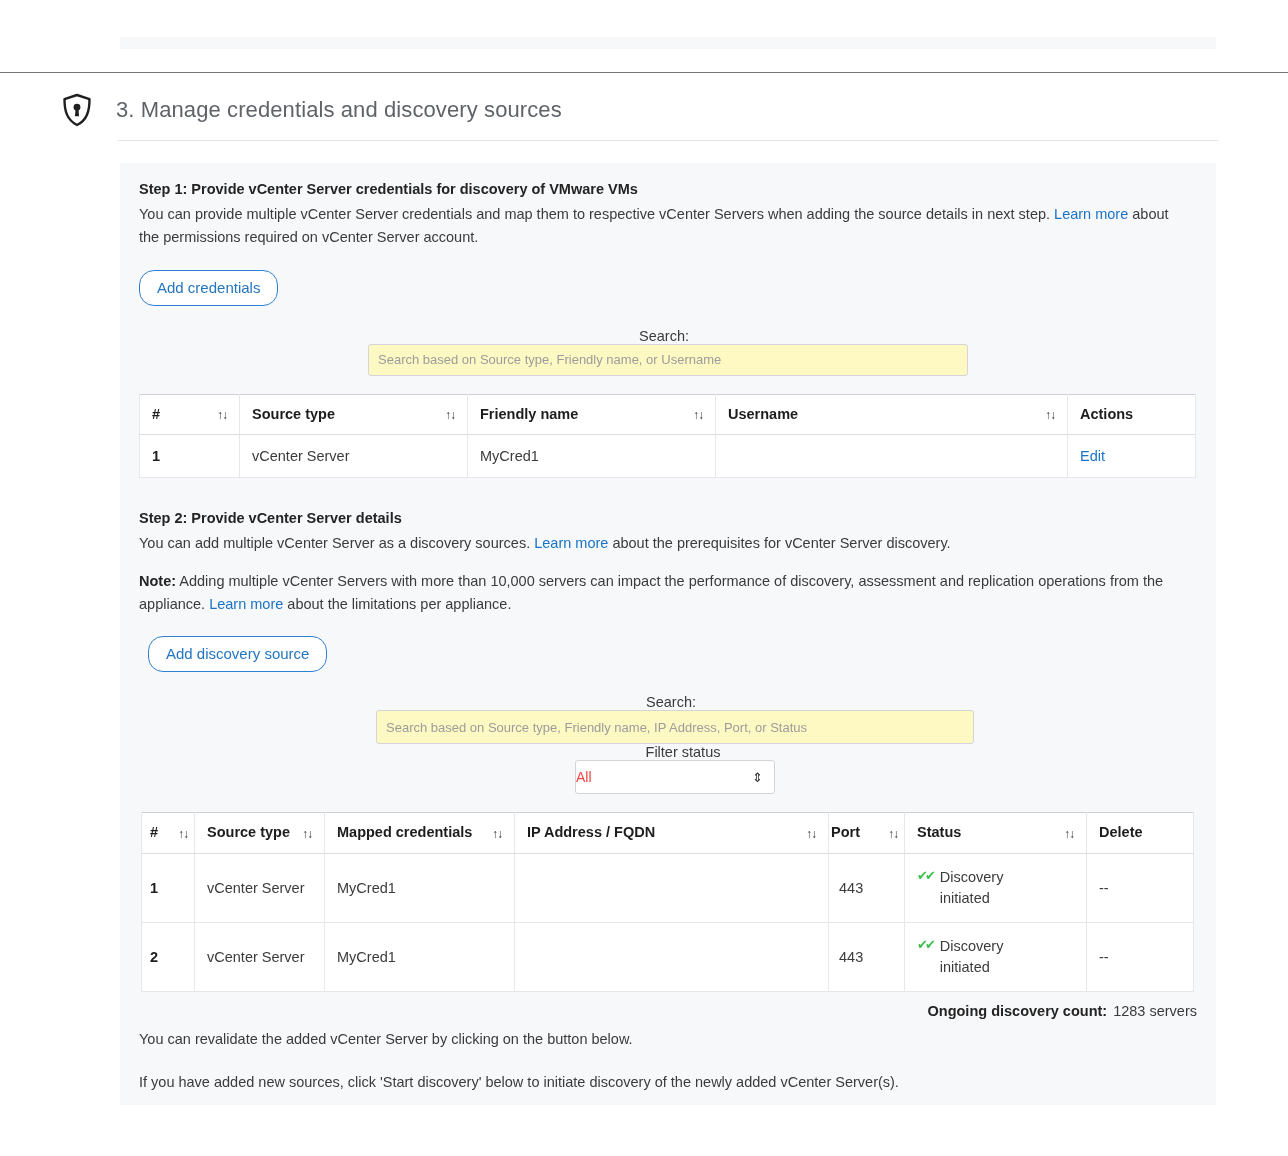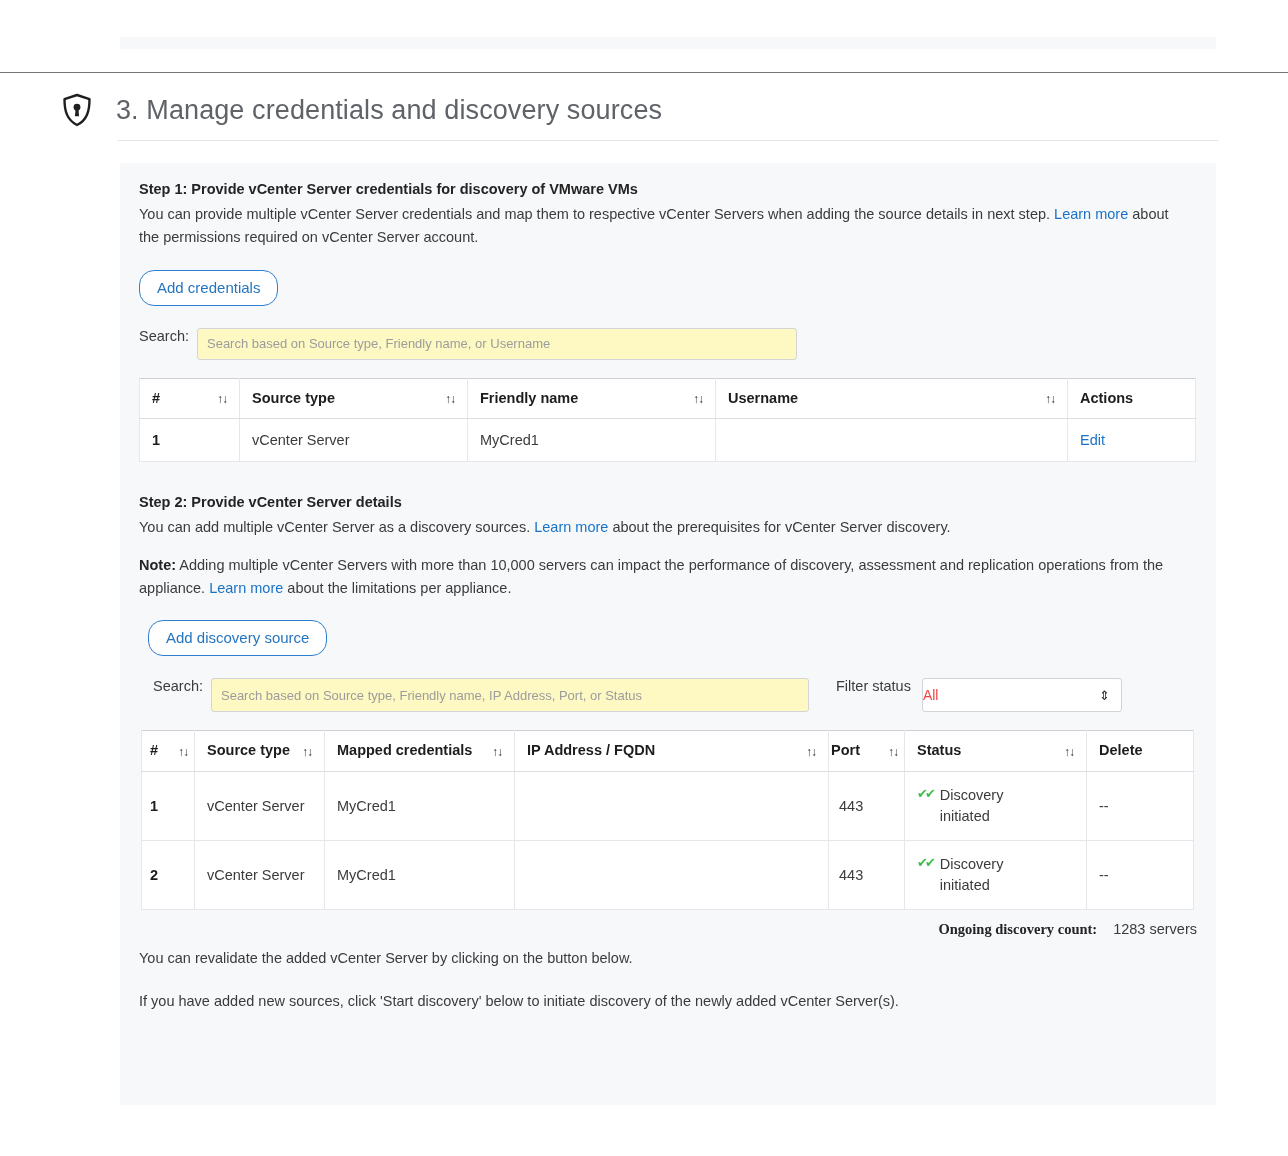--- a/index.html
+++ b/index.html
@@ -47,21 +47,21 @@
   }
   .shield-icon {
     width: 30px;
     height: 34px;
     margin-left: 62px;
     margin-right: 24px;
     flex: 0 0 auto;
     display: block;
   }
   .section-title {
-    font-size: 27px;
+    font-size: 22px;
     font-weight: 400;
     color: #5f6368;
     letter-spacing: 0.1px;
     white-space: nowrap;
   }
   .header-divider {
     position: absolute;
     left: 118px;
     top: 140px;
     width: 1100px;
@@ -121,20 +121,22 @@
     font-family: "Liberation Sans", sans-serif;
     padding: 9px 17px 10px 17px;
     line-height: 1;
     cursor: pointer;
     box-sizing: border-box;
   }
 
   
   .search-row {
     display: flex;
+    align-items: center;
+    flex-direction: column;
   }
   .search-label {
     font-size: 14.5px;
     color: #3b3b3b;
     margin-right: 8px;
     white-space: nowrap;
   }
   .search-input {
     background: #fef9c3;
     border: 1px solid #d2d4d8;
@@ -247,22 +249,22 @@
   }
   .status-text { line-height: 1.45; max-width: 82px; }
 
   
   .count-row {
     text-align: right;
     font-size: 14.5px;
     color: #3b3b3b;
     margin-top: 11px;
   }
-  .count-row .bold { font-weight: bold; color: #242424; font-family: Liberation Serif, serif; }
-  .count-val { margin-left: 16px; }
+  .count-row .bold { font-weight: bold; color: #242424; }
+  .count-val { margin-left: 6px; }
 </style>
 </head>
 <body>
 
 <div class="top-residual"></div>
 <div class="top-divider"></div>
 
 <div class="section-header">
   <svg class="shield-icon" viewBox="0 0 30 34">
     <path d="M15 2 L27.5 6.2 C27.5 18 25 27 15 32 C5 27 2.5 18 2.5 6.2 Z" fill="none" stroke="#1f1f1f" stroke-width="2.4" stroke-linejoin="round"></path>

